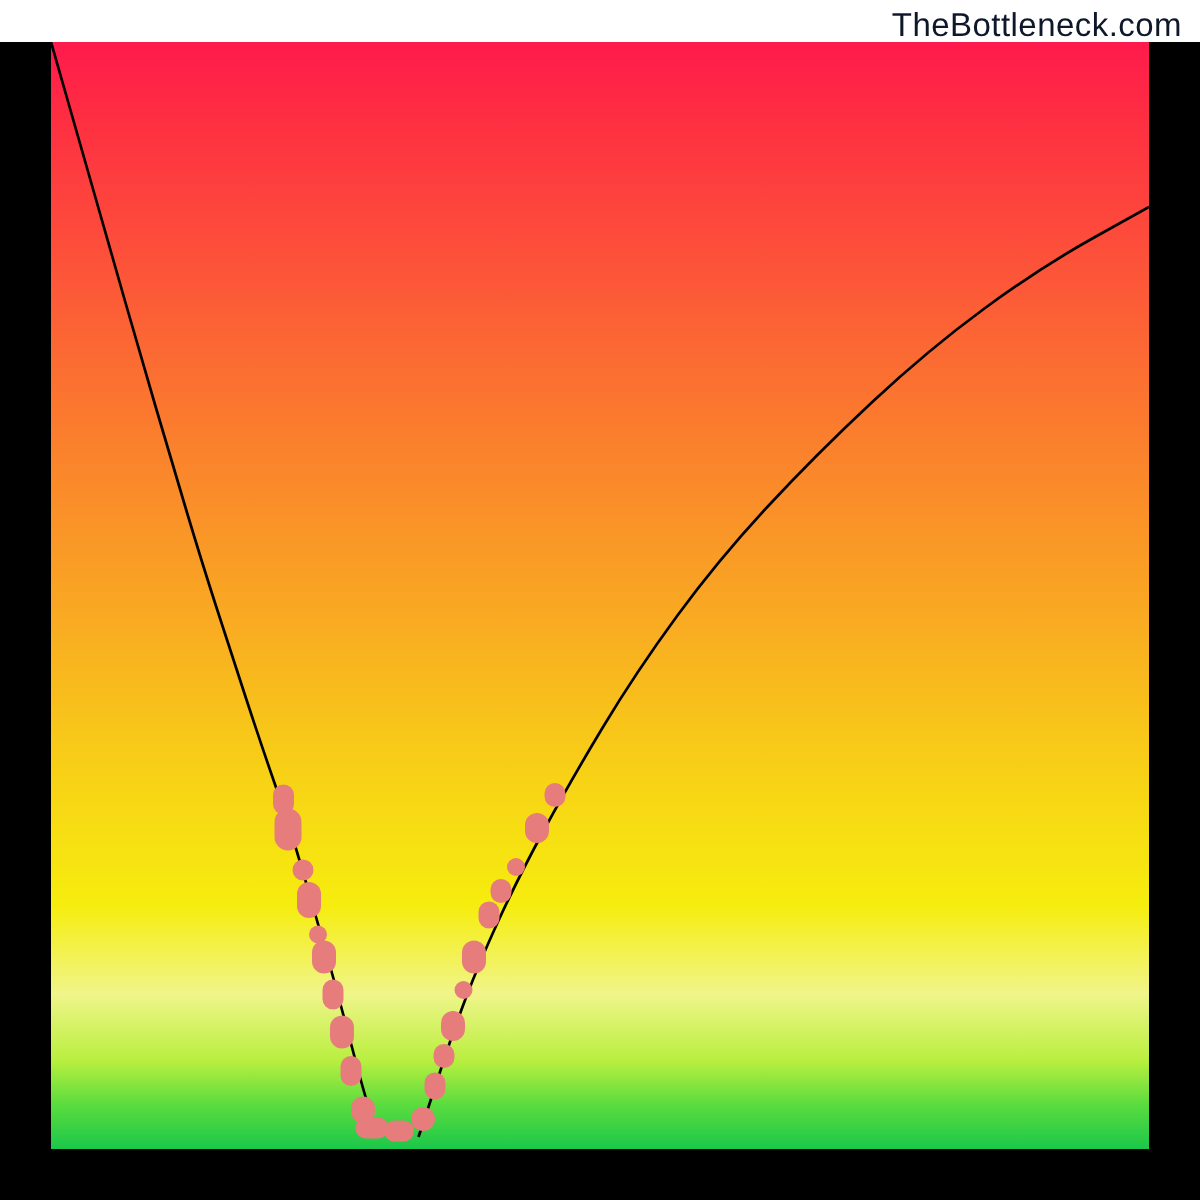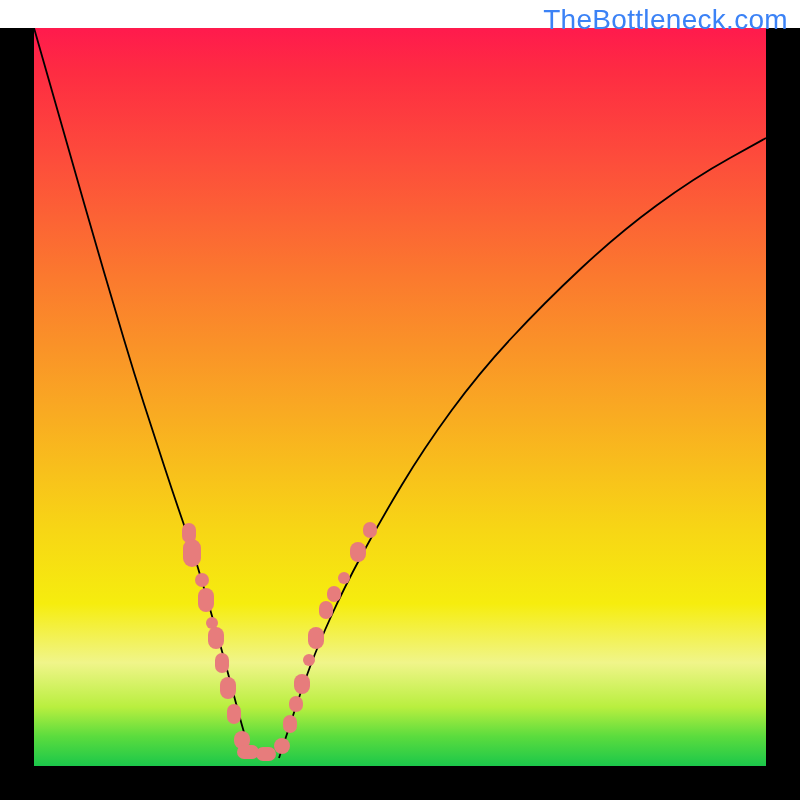--- a/index.html
+++ b/index.html
@@ -13,22 +13,22 @@
   }
   .page {
     position: relative;
     width: 800px;
     height: 800px;
   }
   .watermark {
     position: absolute;
     top: 4px;
     right: 12px;
-    color: #3b82f6;
-    font-size: 28px;
+    color: #0f172a;
+    font-size: 22px;
     font-weight: 400;
     letter-spacing: 0.3px;
     z-index: 10;
   }
   .frame {
     position: absolute;
     left: 0;
     top: 28px;
     width: 800px;
     height: 772px;

